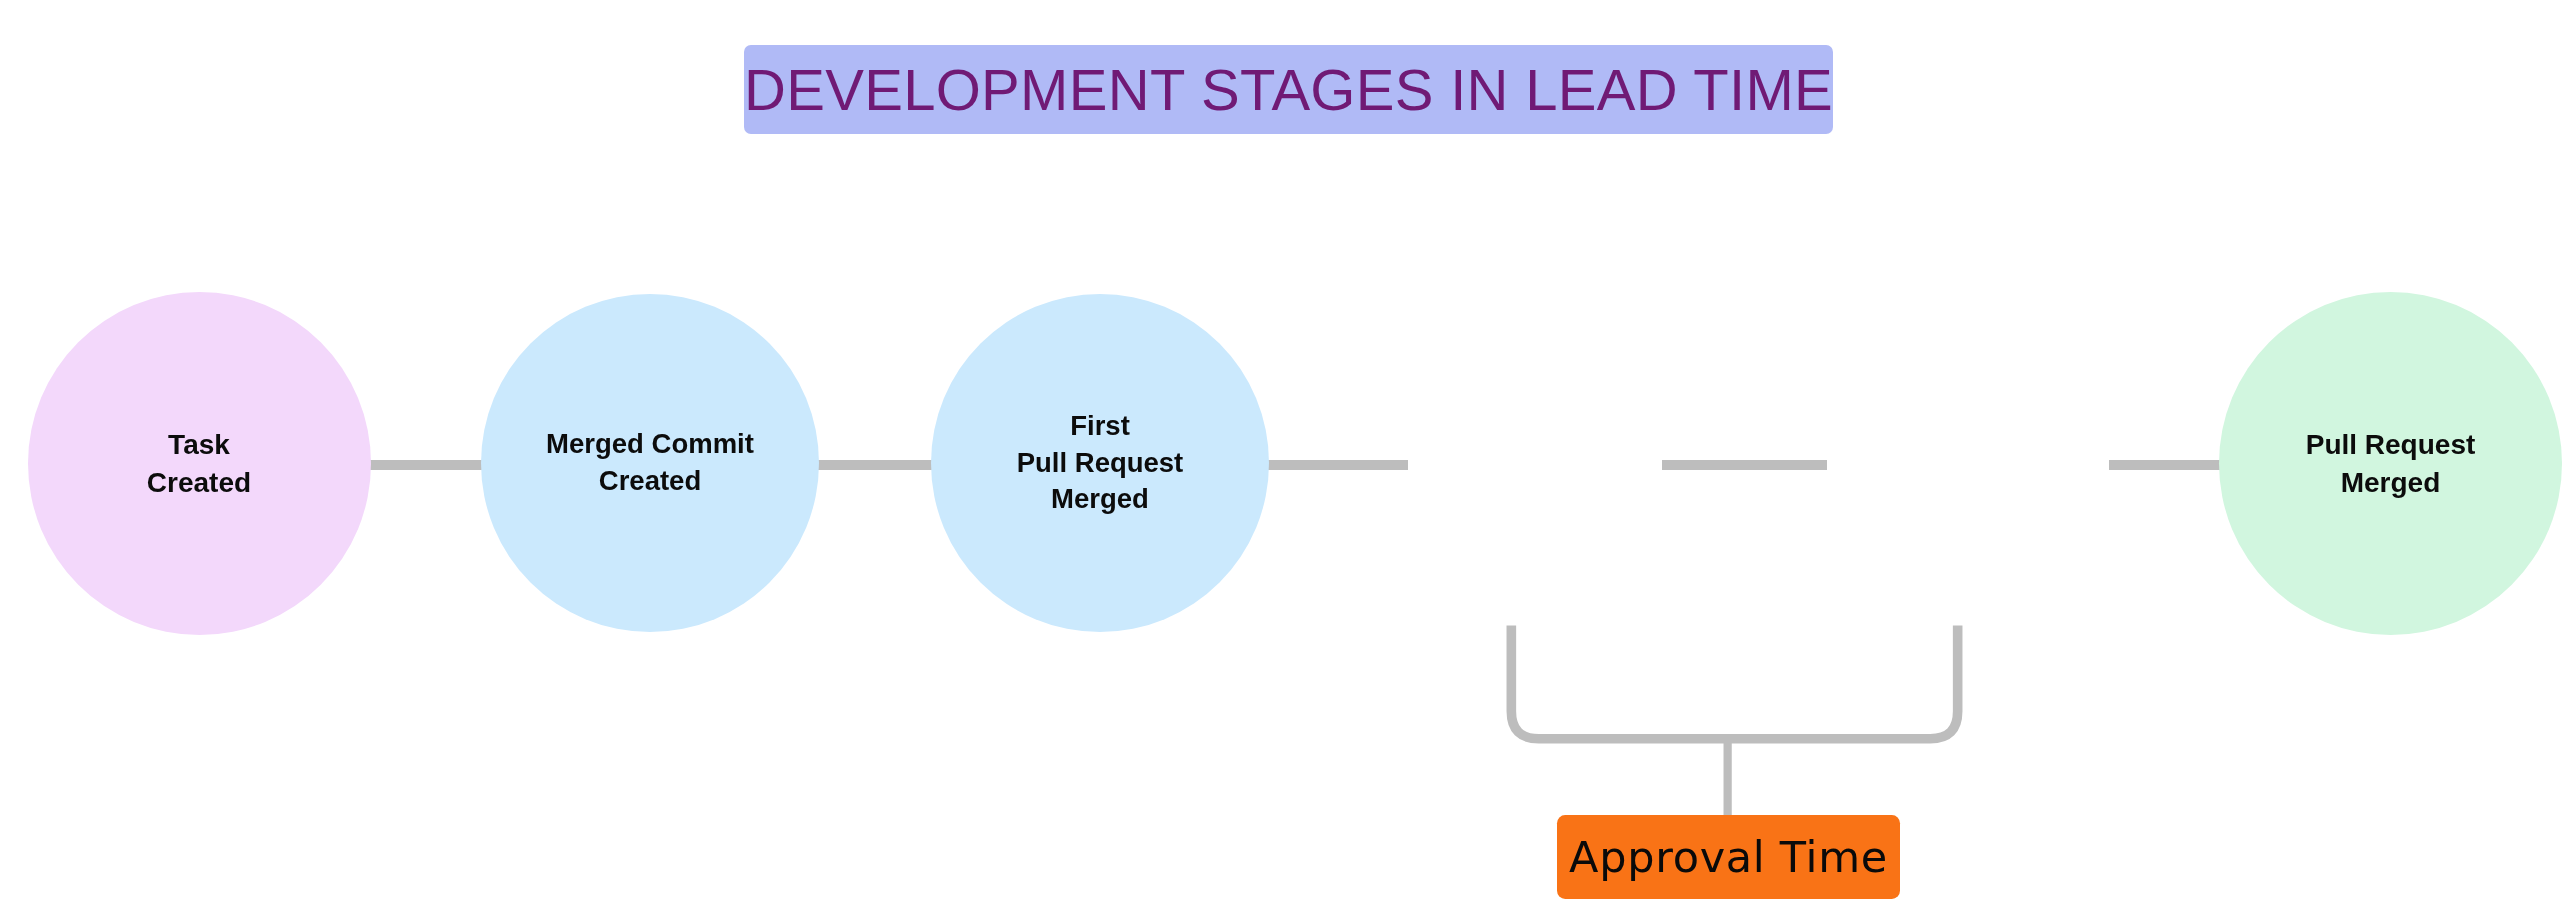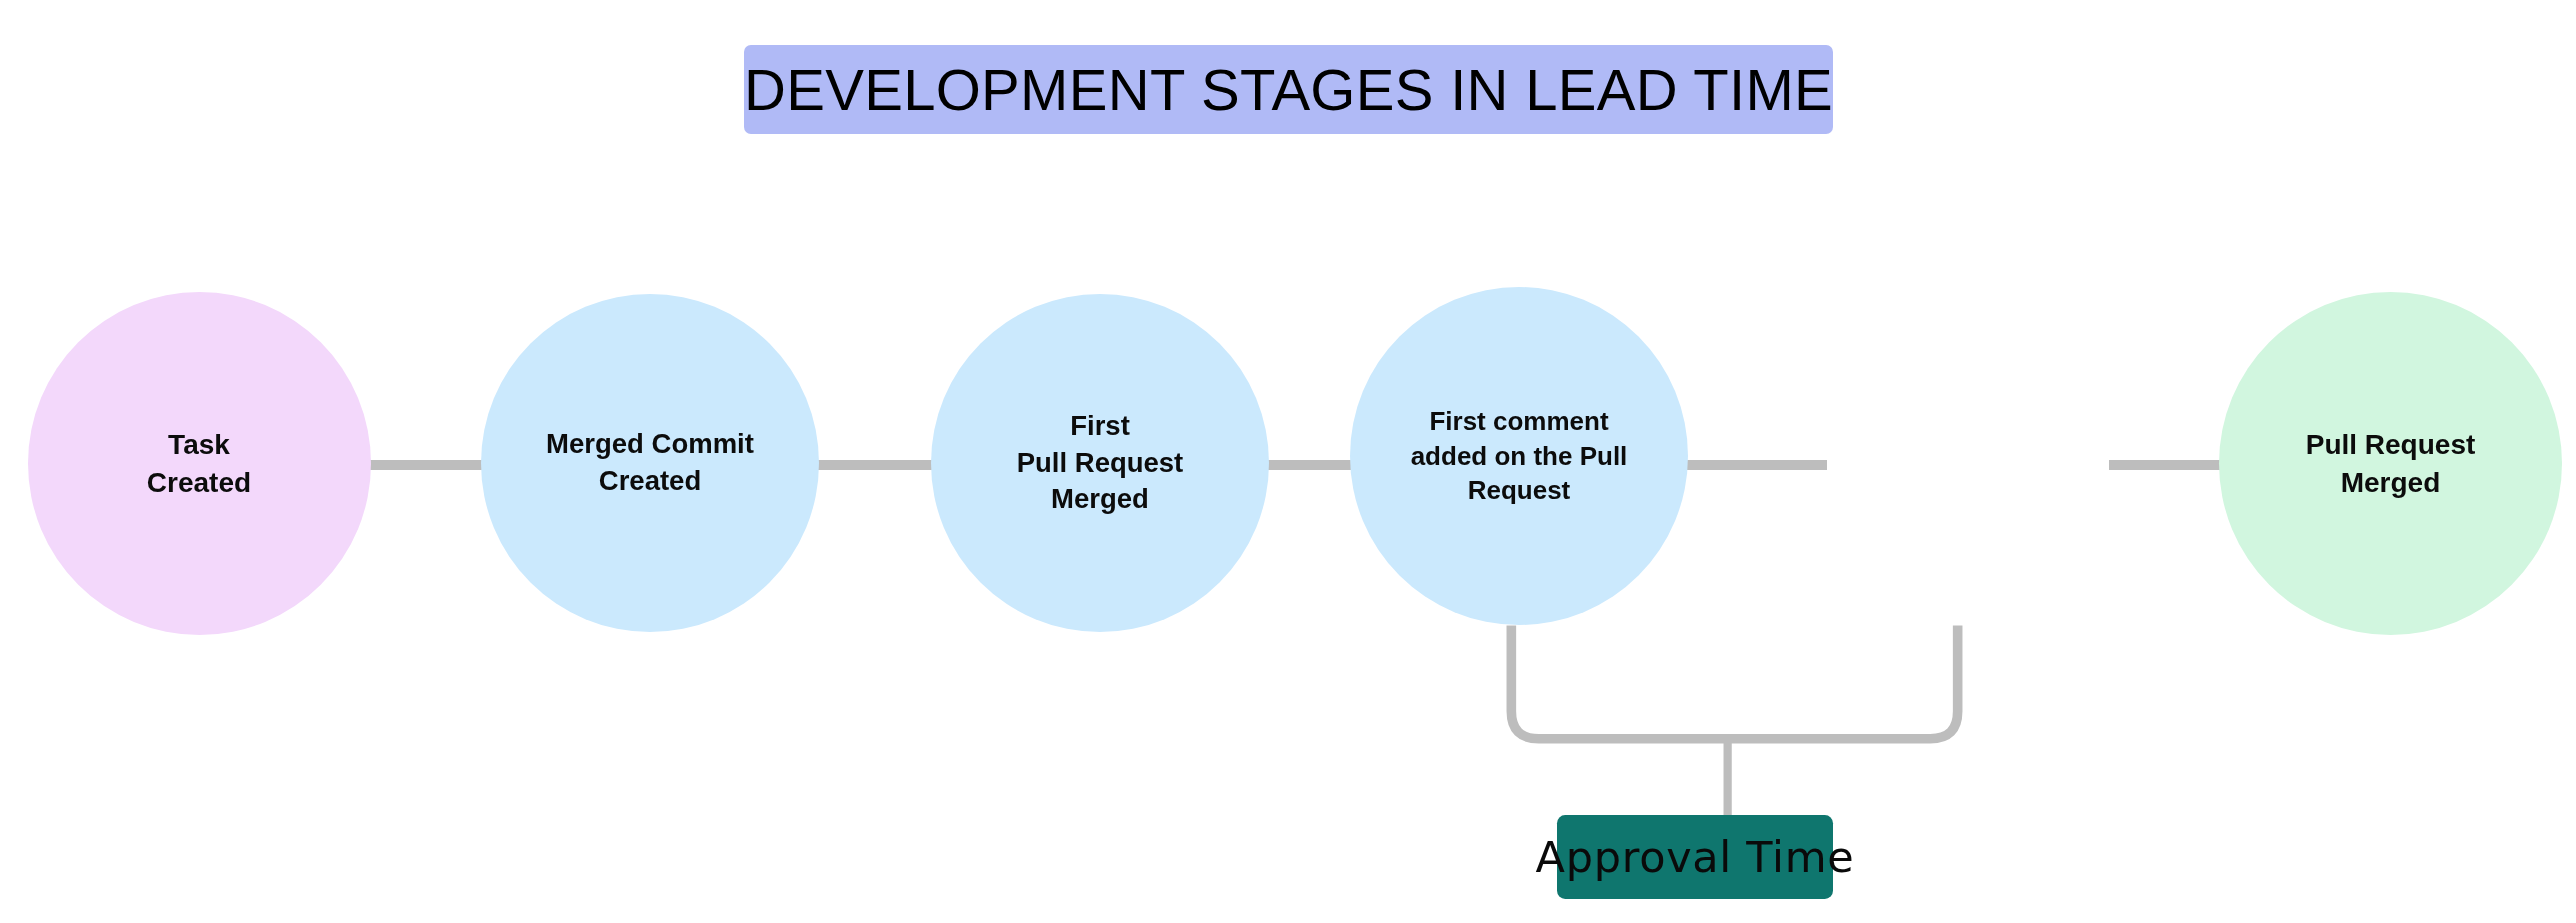--- a/index.html
+++ b/index.html
@@ -36,21 +36,21 @@
     display: flex;
     align-items: center;
     justify-content: center;
     box-sizing: border-box;
   }
   .title-text {
     font-family: "Liberation Sans", sans-serif;
     font-size: 58px;
     font-weight: 400;
     letter-spacing: 0.3px;
-    color: #000000;
+    color: #701a75;
     white-space: nowrap;
     line-height: 1;
   }
 
   
   .connector {
     position: absolute;
     height: 9.6px;
     background: #bdbdbd;
     top: 460px;
@@ -94,23 +94,23 @@
     width: 467px;
     height: 206px;
     pointer-events: none;
   }
 
   
   .approval-label {
     position: absolute;
     left: 1557px;
     top: 815px;
-    width: 276px;
+    width: 343px;
     height: 84px;
-    background: #0f766e;
+    background: #f97316;
     border-radius: 8.2px;
     display: flex;
     align-items: center;
     justify-content: center;
     box-sizing: border-box;
   }
   .approval-label-text {
     font-family: "DejaVu Sans", sans-serif;
     font-size: 43px;
     font-weight: 400;
@@ -144,25 +144,20 @@
     <span class="node-label fs-40">Merged Commit
 Created</span>
   </div>
 
   <div class="node blue size-md" style="left:931px; top:294px;">
     <span class="node-label fs-40">First
 Pull Request
 Merged</span>
   </div>
 
-  <div class="node blue size-md" style="left:1350px; top:287px;">
-    <span class="node-label fs-38">First comment
-added on the Pull
-Request</span>
-  </div>
 
 
   <div class="node green size-lg" style="left:2219px; top:292px;">
     <span class="node-label fs-44">Pull Request
 Merged</span>
   </div>
 
   <svg class="bracket" viewBox="0 0 680 300" width="467" height="206">
     <path d="M 15 5 L 15 130 Q 15 170 55 170 L 625 170 Q 665 170 665 130 L 665 5" fill="none" stroke="#bdbdbd" stroke-width="14" stroke-linecap="butt"></path>
     <path d="M 330 170 L 330 285" fill="none" stroke="#bdbdbd" stroke-width="12" stroke-linecap="butt"></path>

